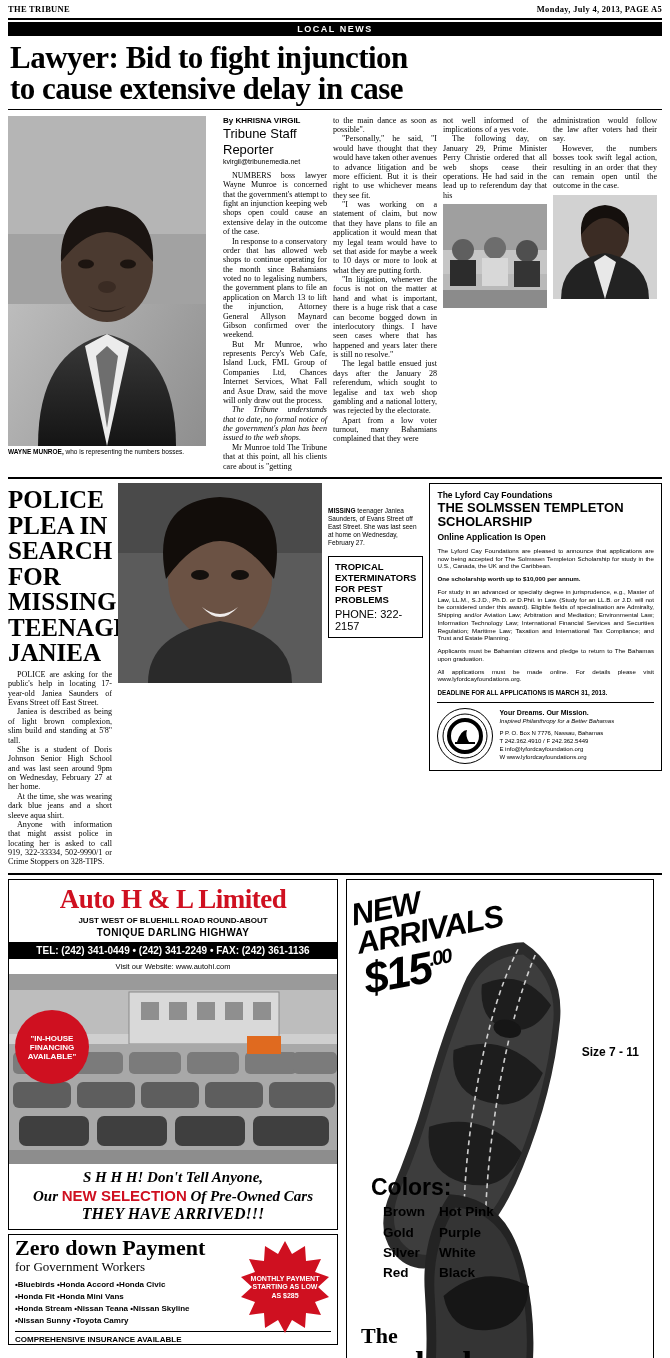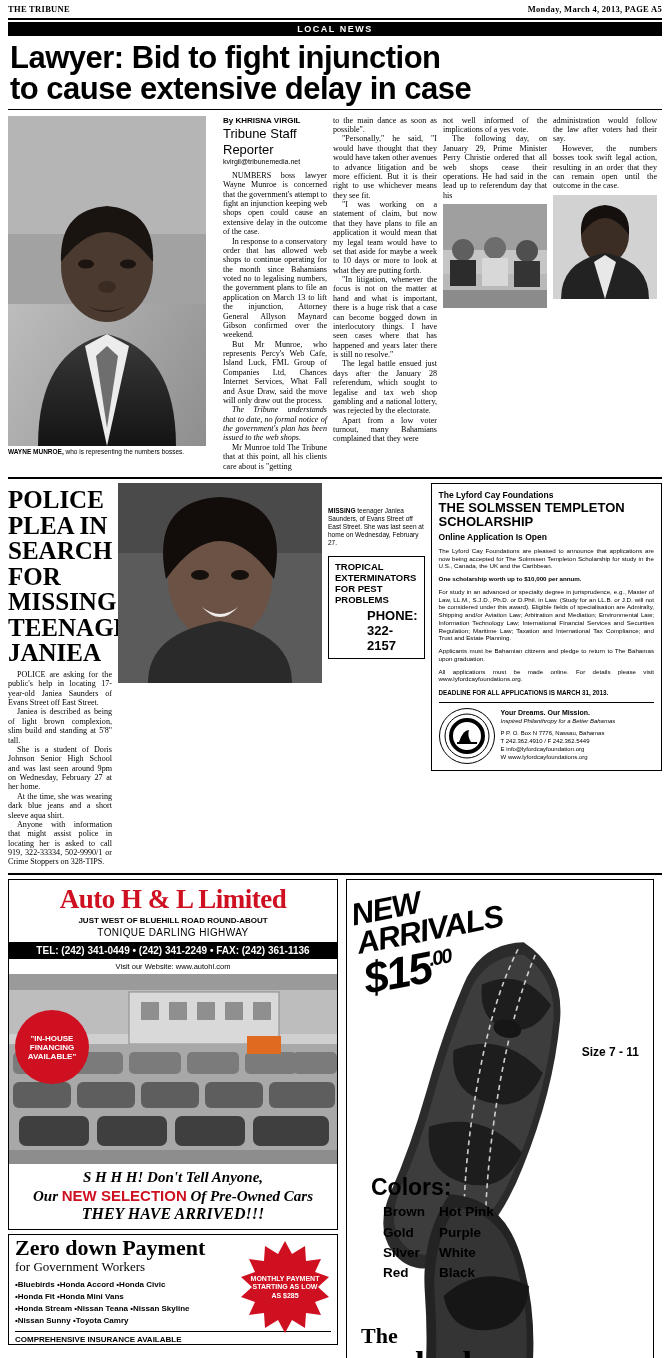--- a/index.html
+++ b/index.html
@@ -7,21 +7,21 @@
   .page{width:670px;height:1358px;background:#fff;position:relative;overflow:hidden;box-sizing:border-box;padding:4px 8px;}
 
   
   .masthead{display:flex;justify-content:space-between;align-items:flex-end;font-family:"Liberation Serif",serif;font-size:8.5px;letter-spacing:.3px;padding-bottom:2px;}
   .masthead .left{font-weight:bold;}
   .masthead .right{font-weight:bold;}
   .rule{height:1.5px;background:#000;margin:2px 0 0 0;}
   .sectionbar{background:#000;color:#fff;text-align:center;font-size:9px;font-weight:bold;letter-spacing:1.5px;padding:2px 0;font-family:"Liberation Sans",sans-serif;margin-top:2px;}
 
   
-  .headline{font-family:Liberation Sans, sans-serif;font-weight:bold;font-size:31px;line-height:1.02;letter-spacing:-.5px;margin:6px 2px 4px 2px;}
+  .headline{font-family:Liberation Serif, serif;font-weight:bold;font-size:31px;line-height:1.02;letter-spacing:-.5px;margin:6px 2px 4px 2px;}
   .hr-thin{height:1px;background:#000;margin:4px 0 6px 0;}
 
   
   .artgrid{display:flex;gap:6px;}
   .col{box-sizing:border-box;}
   .c1{width:198px;}
   .c2{width:104px;margin-left:11px;}
   .c3{width:104px;}
   .c4{width:104px;}
   .c5{width:104px;}
@@ -53,27 +53,27 @@
   .schol .deadline{font-size:6.3px;font-weight:bold;margin-top:6px;}
   .schol-foot{border-top:1px solid #000;margin-top:6px;padding-top:5px;display:flex;gap:6px;align-items:flex-start;}
   .schol-foot .logo{width:54px;height:54px;border-radius:50%;border:1px solid #000;display:flex;align-items:center;justify-content:center;flex:0 0 auto;}
   .schol-foot .txt{font-size:6px;line-height:1.35;}
   .schol-foot .txt .t1{font-weight:bold;font-size:7px;}
   .schol-foot .txt .t2{font-style:italic;font-size:6px;margin-bottom:3px;}
 
   
   .boxad{border:1px solid #000;box-sizing:border-box;padding:5px 6px;font-family:"Liberation Sans",sans-serif;}
   .boxad .t{font-size:9.5px;font-weight:bold;line-height:1.15;}
-  .boxad .p{font-size:13px;font-weight:bold;margin-top:2px;margin-left:32px;}
+  .boxad .p{font-size:11px;font-weight:normal;margin-top:2px;}
 
   
   .autoad{border:1px solid #000;box-sizing:border-box;font-family:"Liberation Sans",sans-serif;}
   .autoad .name{font-family:"Liberation Serif",serif;font-weight:bold;font-size:27px;text-align:center;letter-spacing:-.5px;margin-top:4px;}
   .autoad .sub1{font-size:8px;font-weight:bold;text-align:center;margin-top:1px;}
-  .autoad .sub2{font-size:10px;font-weight:normal;text-align:center;margin-top:2px;letter-spacing:.4px;}
+  .autoad .sub2{font-size:10px;font-weight:bold;text-align:center;margin-top:2px;letter-spacing:.4px;}
   .autoad .phone{background:#000;color:#fff;font-size:10px;font-weight:bold;text-align:center;padding:3px 0;margin-top:4px;}
   .autoad .web{font-size:7.5px;text-align:center;padding:3px 0;}
   .autoad .shh{font-family:"Liberation Serif",serif;font-style:italic;font-weight:bold;font-size:15px;text-align:center;}
   .autoad .shh .red{color:#cf1020;font-family:"Liberation Sans",sans-serif;font-style:normal;}
   .autoad .arrived{font-family:"Liberation Serif",serif;font-style:italic;font-weight:bold;font-size:16px;text-align:center;}
   .burst{position:absolute;width:74px;height:74px;background:#cf1020;color:#fff;border-radius:50%;display:flex;flex-direction:column;align-items:center;justify-content:center;font-size:8px;font-weight:bold;text-align:center;line-height:1.15;}
 
   .zero{border:1px solid #000;margin-top:4px;padding:0 6px;position:relative;font-family:"Liberation Sans",sans-serif;}
   .zero .z1{font-family:"Liberation Serif",serif;font-weight:bold;font-size:22px;}
   .zero .z2{font-family:"Liberation Serif",serif;font-size:13px;margin-top:-2px;}
@@ -96,21 +96,21 @@
   .brand-main{font-family:"Liberation Serif",serif;font-weight:bold;font-size:35px;letter-spacing:-1px;line-height:.9;}
   .brand-addr{font-family:"Liberation Sans",sans-serif;font-weight:bold;font-size:12px;margin-top:3px;letter-spacing:.5px;}
 </style>
 </head>
 <body>
 
 <div class="page">
 
   <div class="masthead">
     <div class="left">THE TRIBUNE</div>
-    <div class="right">Monday, March 4, 2013, PAGE A5</div>
+    <div class="right">Monday, July 4, 2013, PAGE A5</div>
   </div>
   <div class="rule"></div>
   <div class="sectionbar">LOCAL NEWS</div>
 
   <div class="headline">
     <div>Lawyer: Bid to fight injunction</div>
     <div>to cause extensive delay in case</div>
   </div>
   <div class="hr-thin"></div>
 

